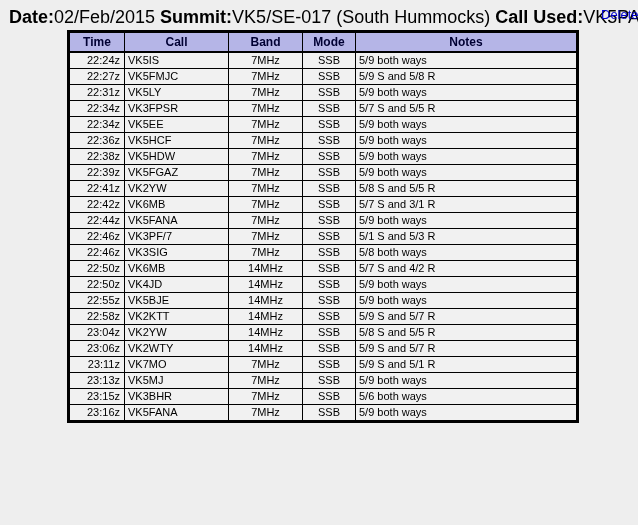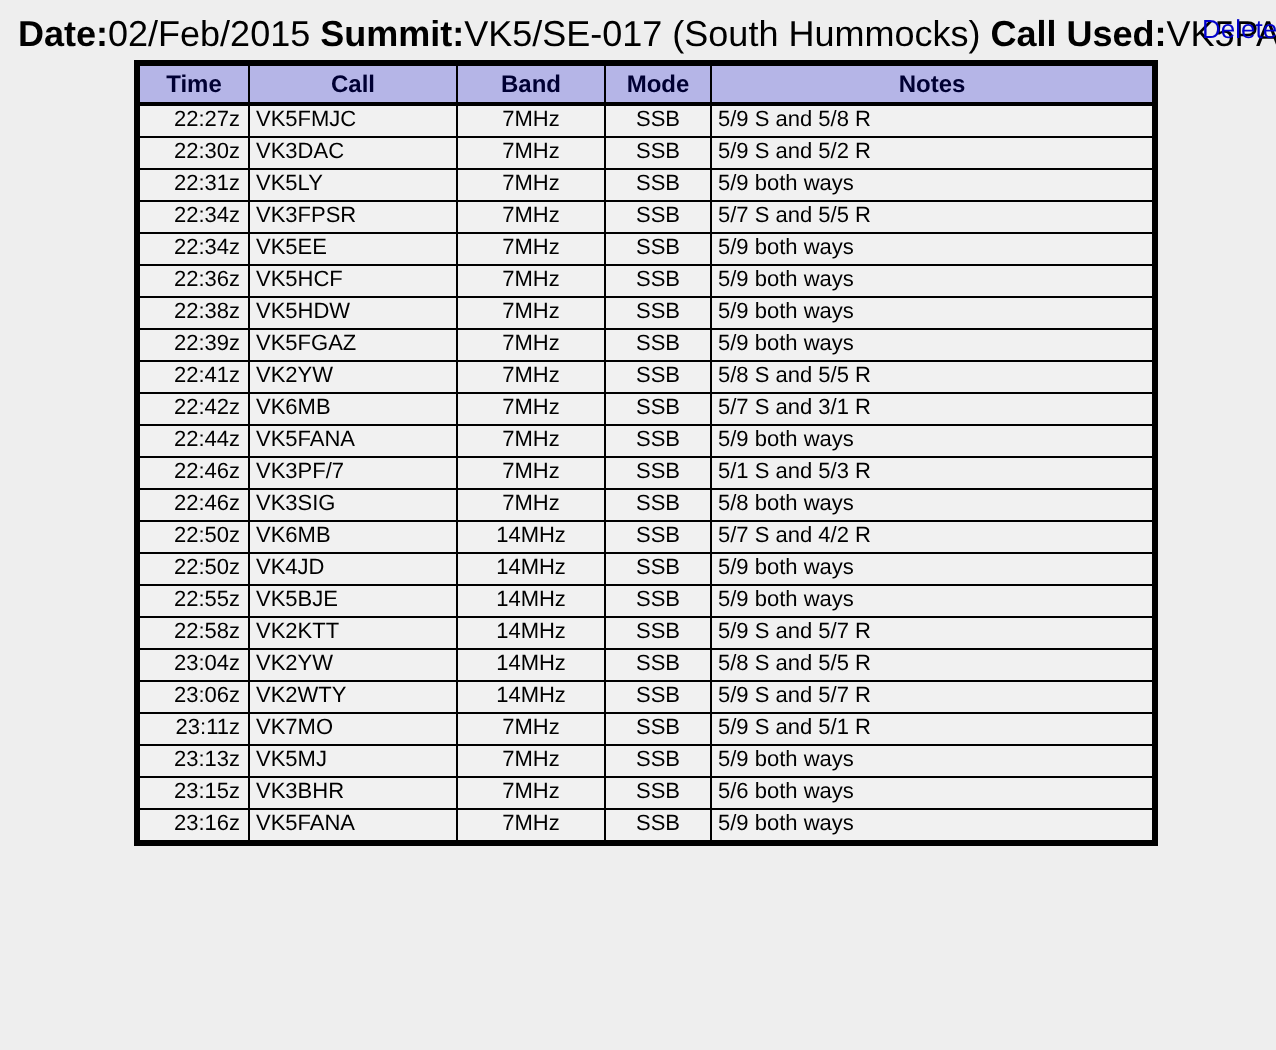--- a/index.html
+++ b/index.html
@@ -89,38 +89,38 @@
   <thead>
     <tr>
       <th class="col-time">Time</th>
       <th class="col-call">Call</th>
       <th class="col-band">Band</th>
       <th class="col-mode">Mode</th>
       <th class="col-notes">Notes</th>
     </tr>
   </thead>
   <tbody id="log-body">
+  <tr>
+    <td class="c-time">22:24z</td>
+    <td class="c-call">VK5IS</td>
+    <td class="c-band">7MHz</td>
+    <td class="c-mode">SSB</td>
+    <td class="c-notes">5/9 both ways</td>
+  </tr>
 
 
 
   <tr>
     <td class="c-time">22:27z</td>
     <td class="c-call">VK5FMJC</td>
     <td class="c-band">7MHz</td>
     <td class="c-mode">SSB</td>
     <td class="c-notes">5/9 S and 5/8 R</td>
   </tr>
 
-  <tr>
-    <td class="c-time">22:30z</td>
-    <td class="c-call">VK3DAC</td>
-    <td class="c-band">7MHz</td>
-    <td class="c-mode">SSB</td>
-    <td class="c-notes">5/9 S and 5/2 R</td>
-  </tr>
 
   <tr>
     <td class="c-time">22:31z</td>
     <td class="c-call">VK5LY</td>
     <td class="c-band">7MHz</td>
     <td class="c-mode">SSB</td>
     <td class="c-notes">5/9 both ways</td>
   </tr>
 
   <tr>

